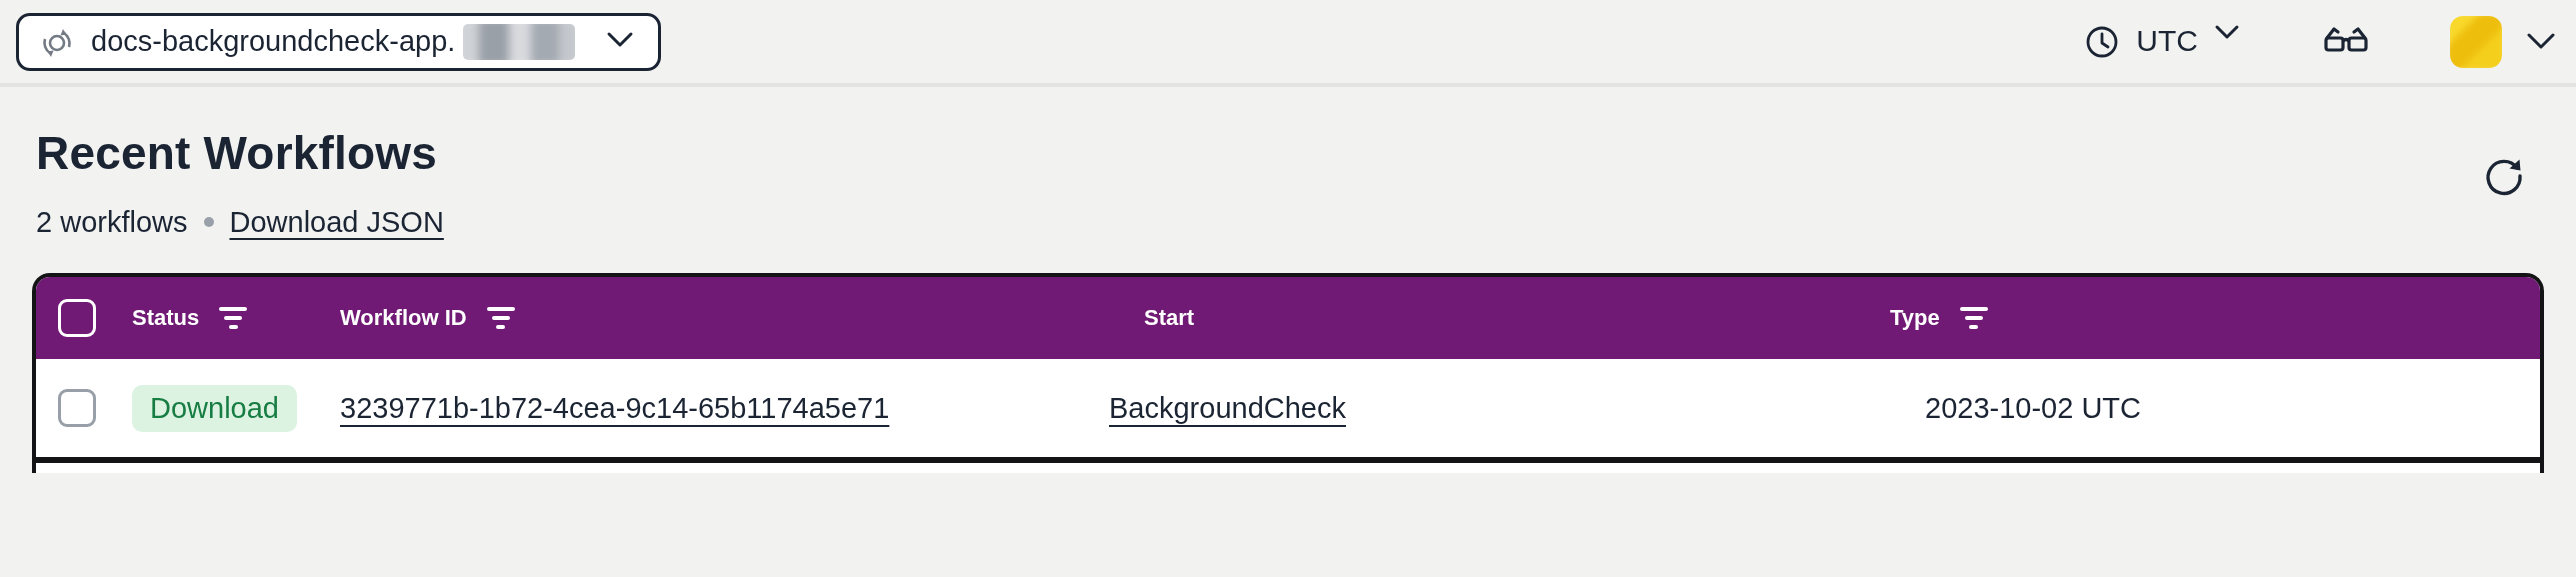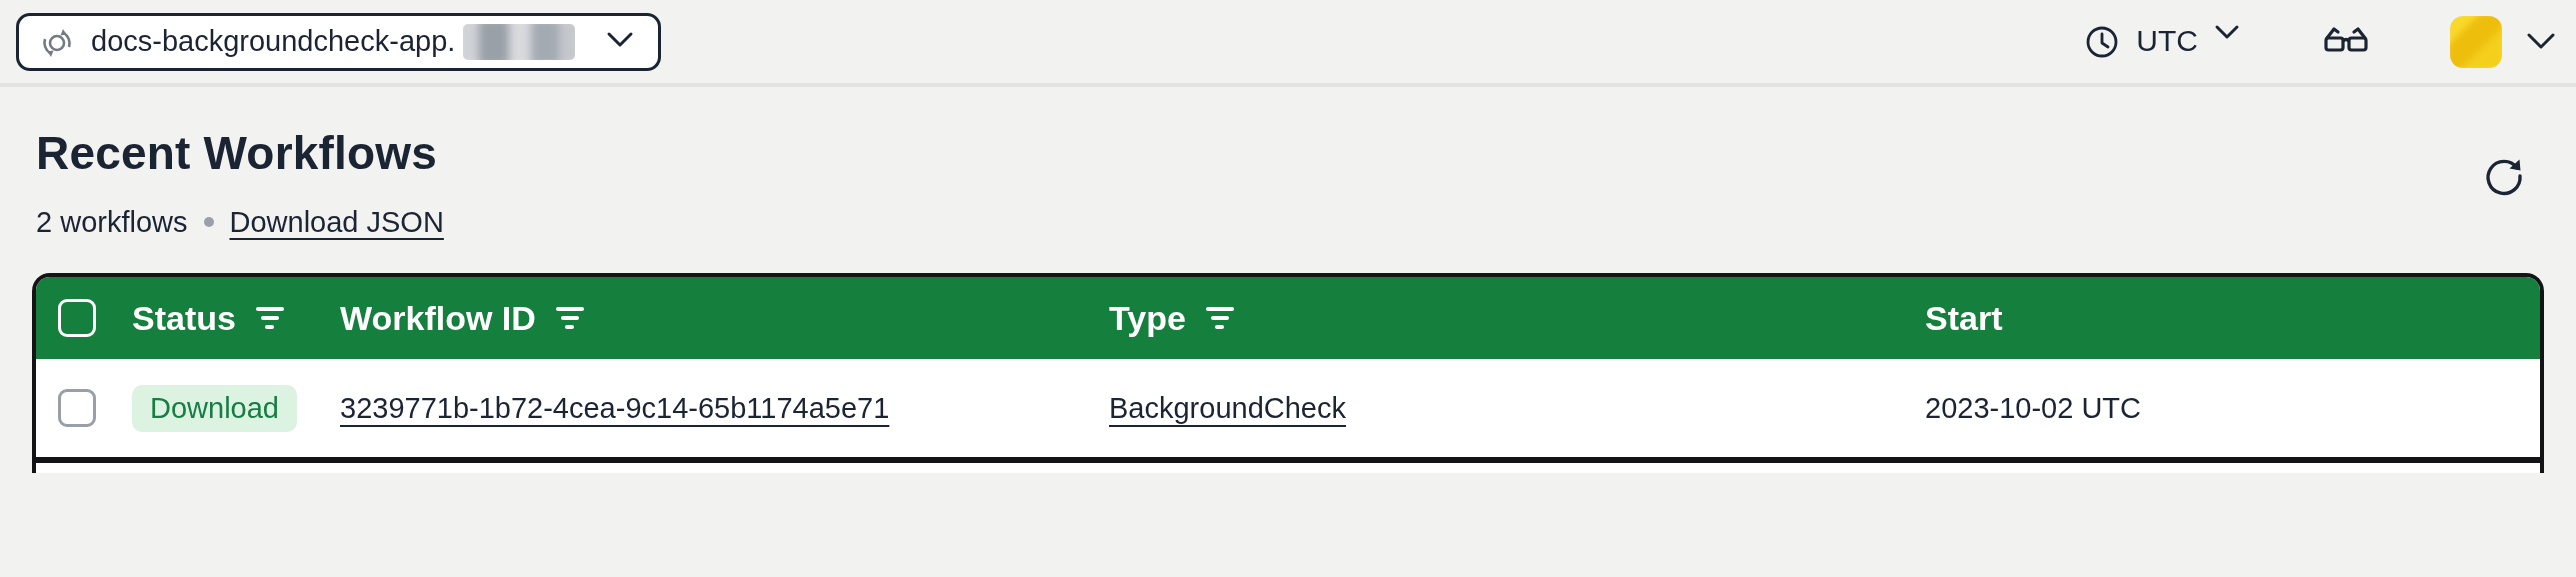--- a/index.html
+++ b/index.html
@@ -124,24 +124,24 @@
     border-radius: 18px 18px 0 0;
     overflow: hidden;
     background: #ffffff;
   }
   .tbl-grid {
     display: grid;
     grid-template-columns: 96px 208px 769px 781px 420px 1fr;
     align-items: center;
   }
   .tbl-head {
-    background: #15803d;
+    background: #701a75;
     height: 82px;
     color: #ffffff;
-    font-size: 34px;
+    font-size: 22px;
     font-weight: 700;
   }
   .head-cell { display: flex; align-items: center; gap: 20px; cursor: pointer; }
   .filter-icon { display: inline-flex; flex-direction: column; align-items: center; gap: 5px; }
   .filter-icon i { display: block; height: 4px; background: #ffffff; border-radius: 2px; }
   .filter-icon i:nth-child(1) { width: 28px; }
   .filter-icon i:nth-child(2) { width: 18px; }
   .filter-icon i:nth-child(3) { width: 9px; }
 
   .checkbox { width: 38px; height: 38px; border-radius: 9px; margin-left: 22px; cursor: pointer; background: transparent; }
@@ -264,31 +264,31 @@
           </span>
       </div>
       <div class="head-cell">
         <span>Workflow ID</span>
         <span class="filter-icon">
             <i></i>
             <i></i>
             <i></i>
           </span>
       </div>
+      <div class="head-cell head-start">
+        <span>Start</span>
+      </div>
       <div class="head-cell">
         <span>Type</span>
         <span class="filter-icon">
             <i></i>
             <i></i>
             <i></i>
           </span>
       </div>
-      <div class="head-cell head-start">
-        <span>Start</span>
-      </div>
     </div>
 
     <div class="tbl-grid tbl-row">
       <div>
         <div class="checkbox gray"></div>
       </div>
       <div>
         <span class="status-badge">Download</span>
       </div>
       <div>

